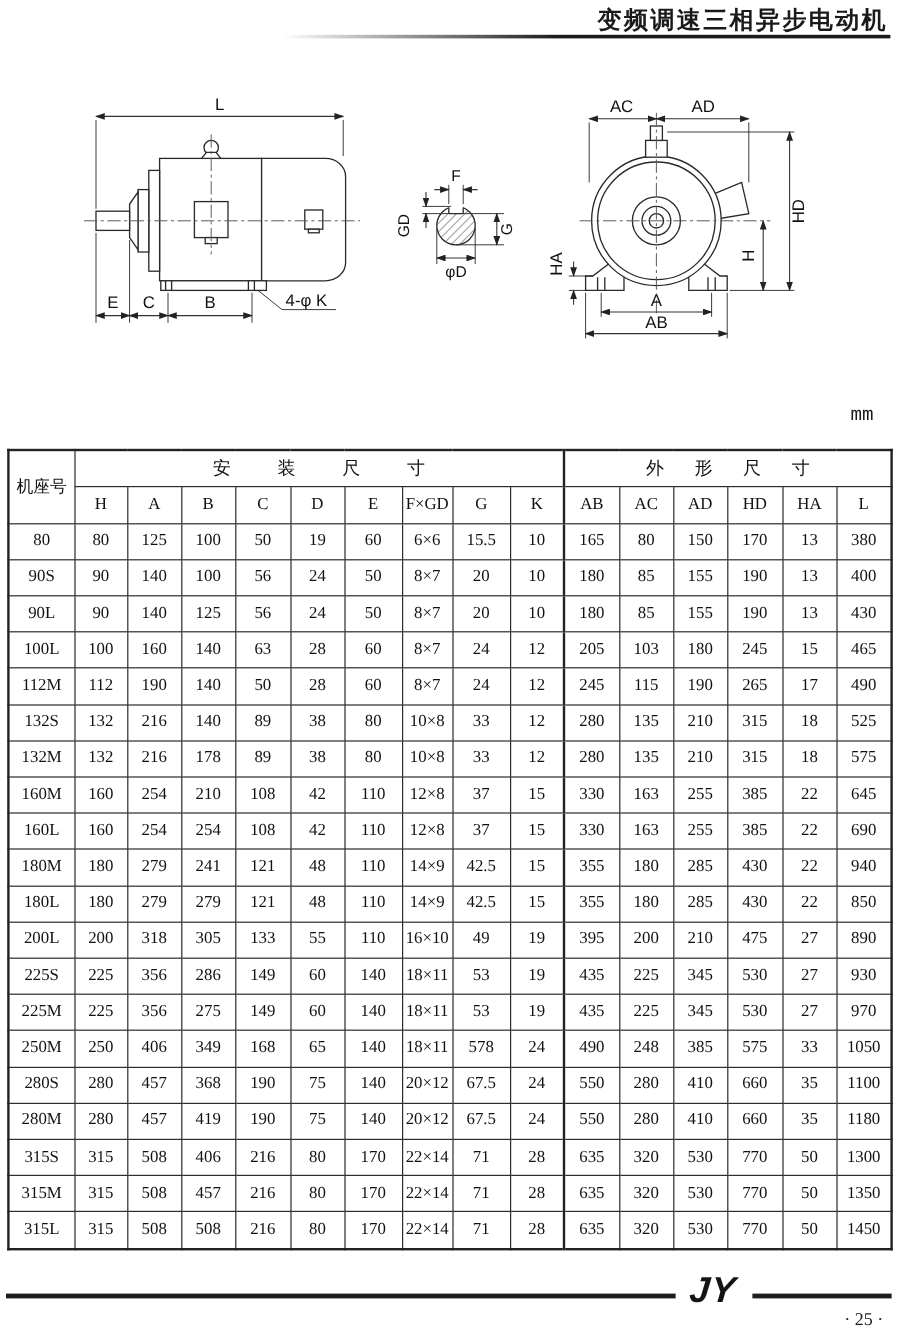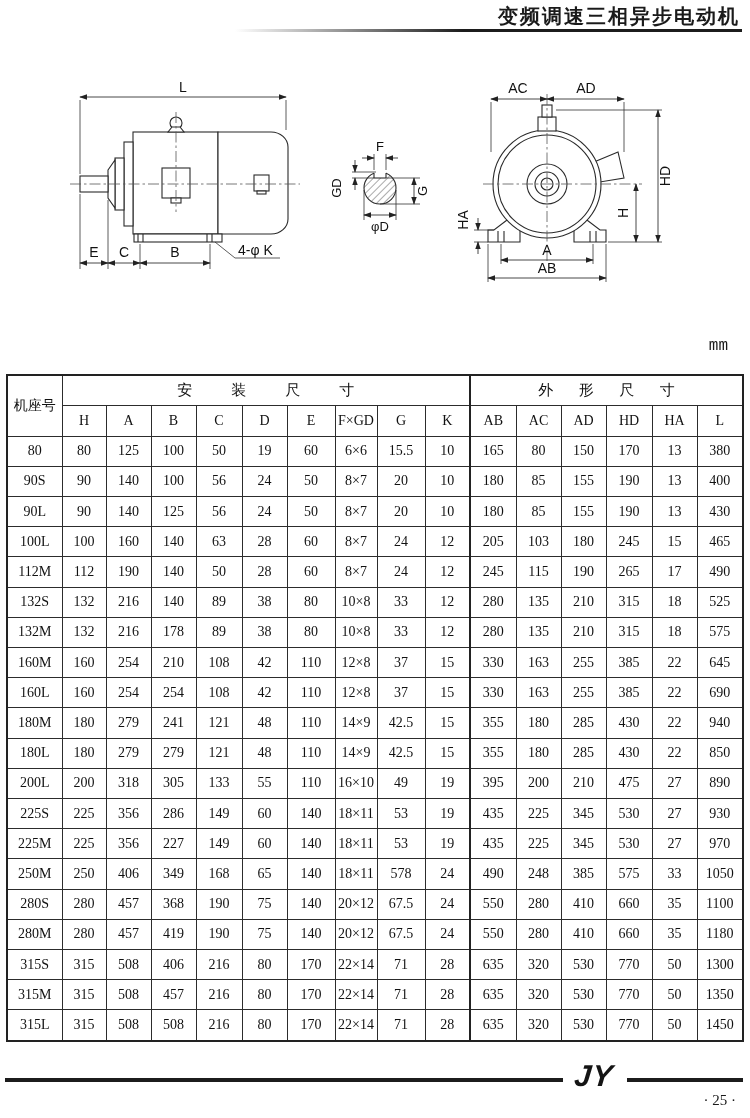--- a/index.html
+++ b/index.html
@@ -478,21 +478,21 @@
             <td>225</td>
             <td>345</td>
             <td>530</td>
             <td>27</td>
             <td>930</td>
           </tr>
           <tr>
             <td>225M</td>
             <td>225</td>
             <td>356</td>
-            <td>227</td>
+            <td>275</td>
             <td>149</td>
             <td>60</td>
             <td>140</td>
             <td>18×11</td>
             <td>53</td>
             <td>19</td>
             <td class="grp-l">435</td>
             <td>225</td>
             <td>345</td>
             <td>530</td>

